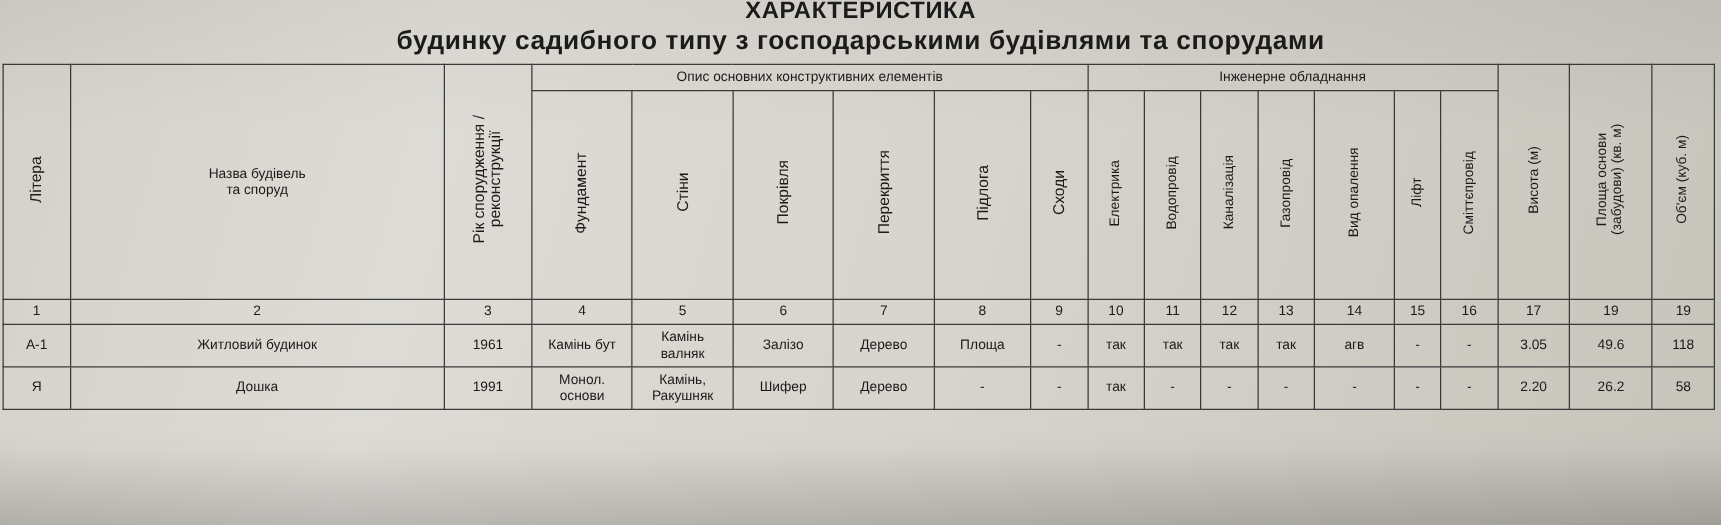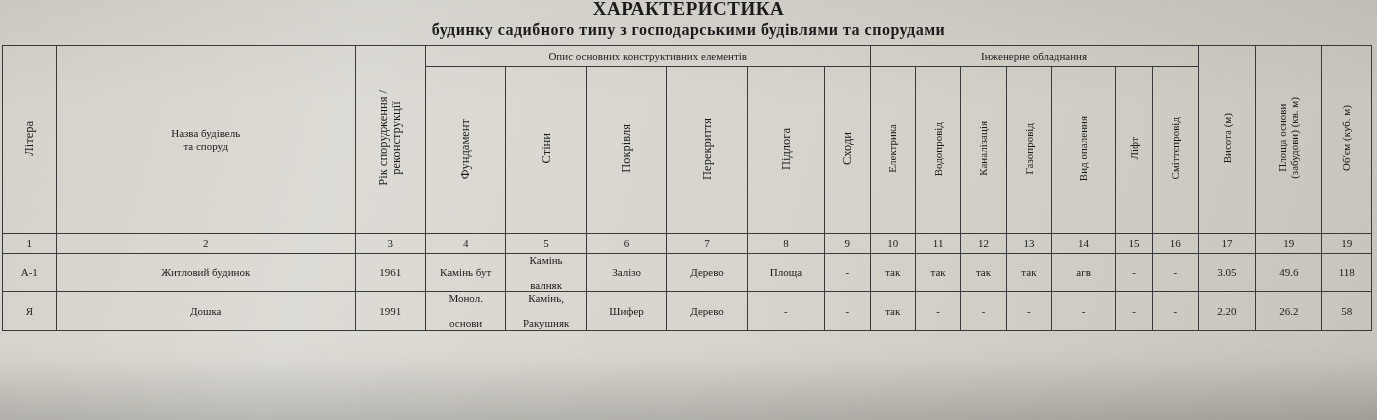--- a/index.html
+++ b/index.html
@@ -17,33 +17,33 @@
     background:
       linear-gradient(105deg, rgba(255,255,255,0.10) 0%, rgba(255,255,255,0.30) 25%, rgba(255,255,255,0.16) 55%, rgba(0,0,0,0.04) 100%),
       linear-gradient(0deg, rgba(0,0,0,0.10) 0%, rgba(0,0,0,0.00) 18%, rgba(0,0,0,0.00) 75%, rgba(0,0,0,0.05) 100%),
       #cfccc3;
   }
   .shadow-bottom{
     position:absolute;left:0;right:0;bottom:0;height:60px;
     background:linear-gradient(180deg, rgba(0,0,0,0) 0%, rgba(0,0,0,0.10) 100%);
     pointer-events:none;
   }
-  .content{position:absolute;inset:0;font-family:Liberation Serif, serif;}
+  .content{position:absolute;inset:0;}
 
   .title{
     text-align:center;
     font-weight:bold;
     letter-spacing:.5px;
   }
   .title-main{
     font-size:19px;
     margin-top:-2px;
   }
   .title-sub{
-    font-size:16px;
+    font-size:21px;
     margin-top:1px;
   }
 
   table.doc{
     border-collapse:collapse;
     margin:6px 0 0 2px;
     width:1370px;
     table-layout:fixed;
     background:transparent;
   }
@@ -74,21 +74,21 @@
   .h-main{height:186px;}
   .h-num{height:20px;font-size:12px;}
   .h-row{height:34px;}
   .cell-left{text-align:left;padding-left:6px;font-size:14px;}
   .name-hdr{font-size:14.5px;line-height:1.25;margin-left:44px;}
   .big{font-size:13px;}
   .med{font-size:12px;}
   .sm{font-size:10.5px;line-height:1.1;}
   .xs{font-size:9.5px;line-height:1.1;}
   .dash{font-size:12px;}
-  .stack{display:flex;flex-direction:column;justify-content:flex-start;align-items:center;height:100%;gap:12px;}
+  .stack{display:flex;flex-direction:column;justify-content:flex-start;align-items:center;height:100%;}
   .stack div{line-height:1.15;}
   .grp-center{font-size:12.5px;}
 </style>
 </head>
 <body>
 
 <div class="paper"></div>
 
 <div class="content">
 

